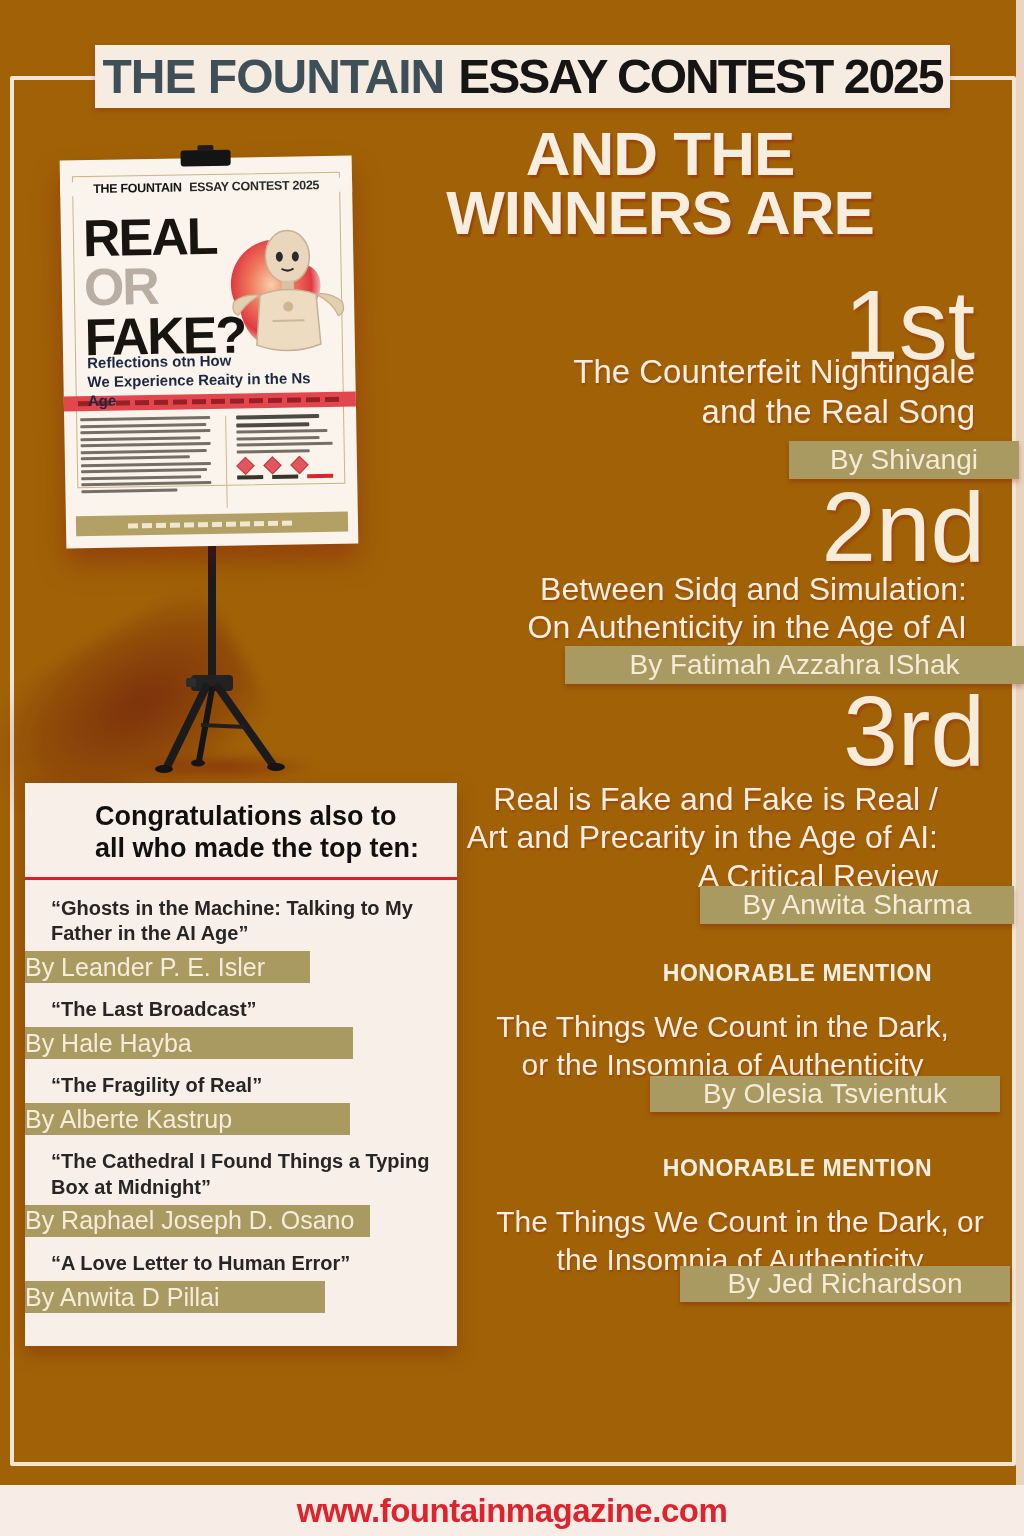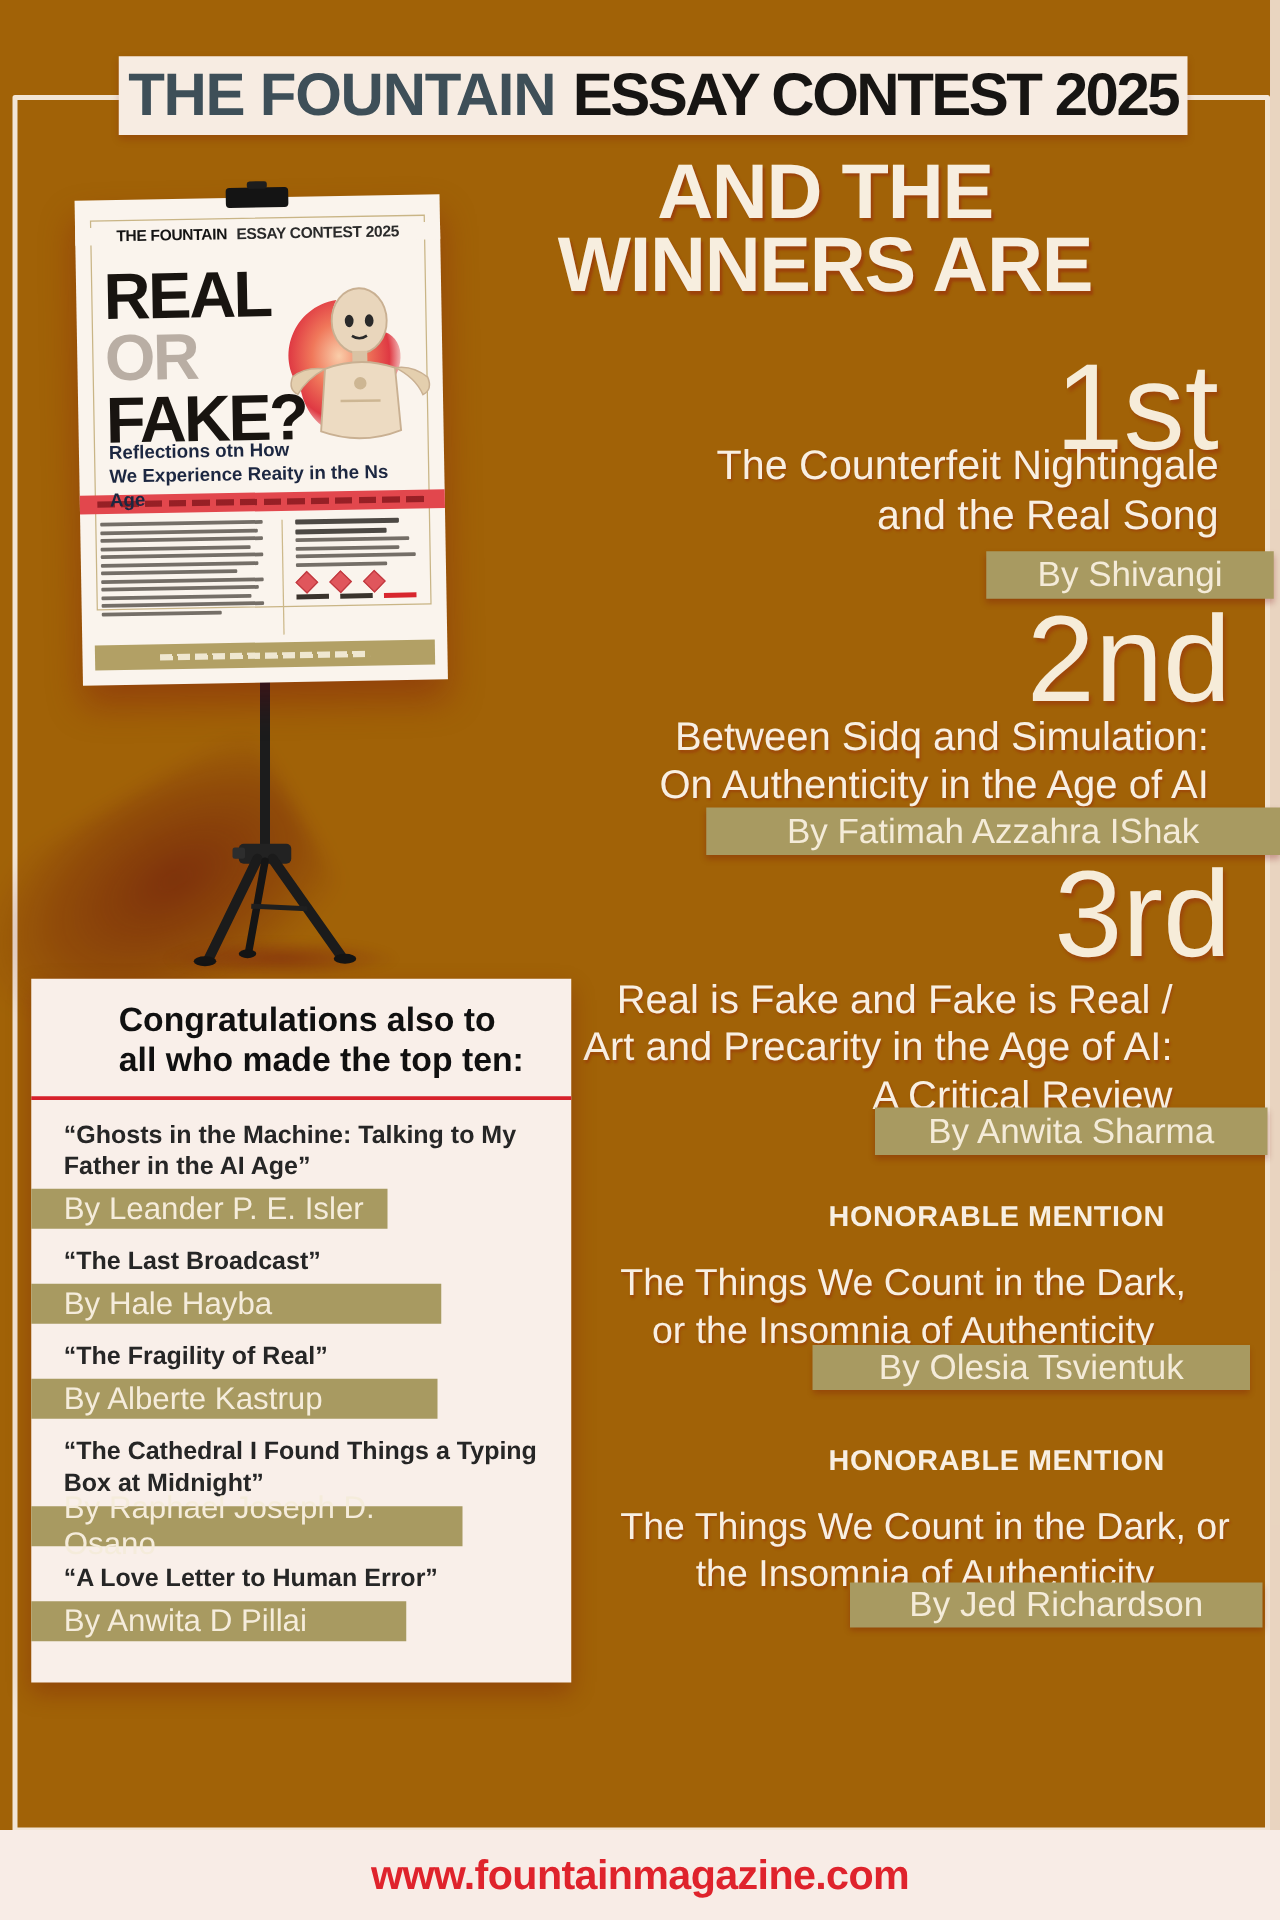--- a/index.html
+++ b/index.html
@@ -152,26 +152,26 @@
   }
   .panel-heading{
     padding:18px 26px 12px 26px; font-size:27px; font-weight:800; line-height:1.18; color:#101010;margin-left:44px;
   }
   .panel-rule{ border:none; border-top:3px solid #d7212b; }
   .panel-items{ padding:16px 16px 0 26px; }
   .pi-title{ font-size:20px; font-weight:600; line-height:1.26; color:#262626; margin-bottom:5px; }
   .pi-bar{
     margin-left:-26px; height:32px; background:#a89a61; color:#f5ecdb;
     font-size:25px; font-weight:300; display:flex; align-items:center;
-    padding-left:26px; margin-bottom:14px;
+    margin-bottom:14px;
   }
 
   
   .footer-band{
-    position:absolute; left:0; right:0; bottom:0; height:72px; background:#f8ece6; z-index:5;
+    position:absolute; left:0; right:0; bottom:0; height:51px; background:#f8ece6; z-index:5;
     display:flex; align-items:center; justify-content:center;
   }
   .footer-band .url{ font-size:33px; font-weight:800; color:#df232c; letter-spacing:-.5px; }
 </style>
 </head>
 <body>
 
 <div class="canvas">
 
   <div class="frame"></div>

